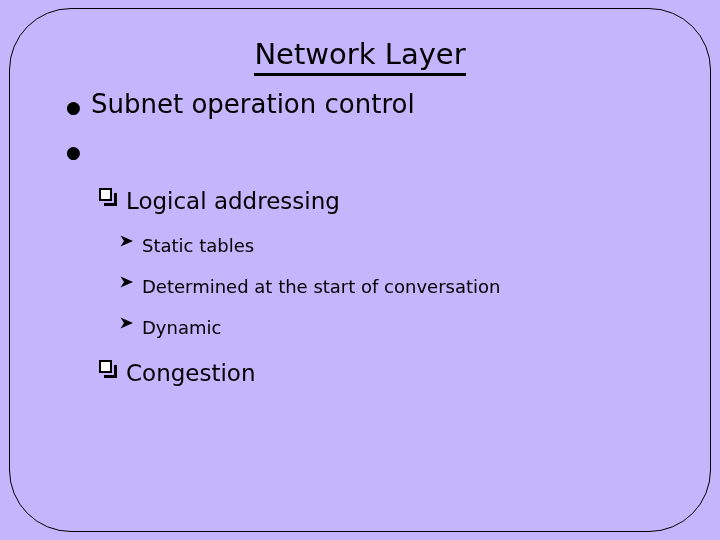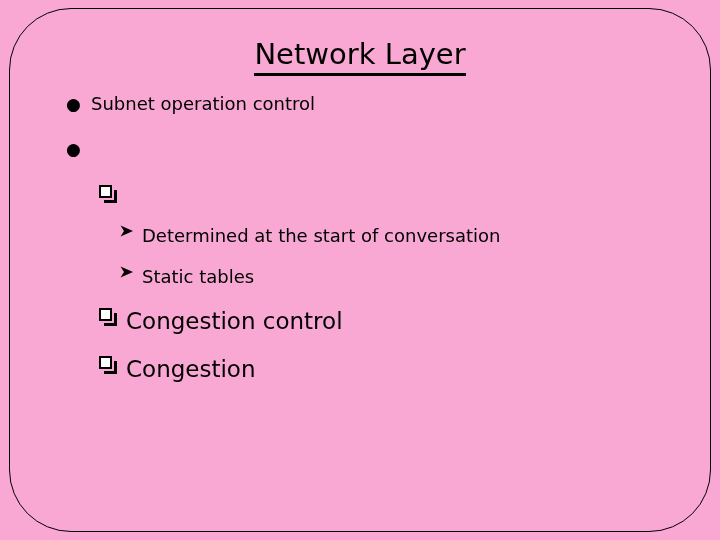--- a/index.html
+++ b/index.html
@@ -13,21 +13,21 @@
     height: 540px;
     overflow: hidden;
     font-family: "DejaVu Sans", "Liberation Sans", sans-serif;
     color: #000000;
   }
 
   .slide {
     position: relative;
     width: 720px;
     height: 540px;
-    background: #f9a8d4;
+    background: #c4b5fd;
     box-sizing: border-box;
   }
 
   
   .slide-frame {
     position: absolute;
     left: 9px;
     top: 8px;
     width: 702px;
     height: 524px;
@@ -74,21 +74,21 @@
     line-height: 32px;
     margin-bottom: 13px;
   }
   .lvl1 .bullet {
     width: 25px;
     flex: 0 0 25px;
     font-size: 17px;
     line-height: 32px;
     color: #000000;
   }
-  .lvl1 .txt { font-size: 18px; text-align: center; }
+  .lvl1 .txt { font-size: 26px; text-align: center; }
 
   
   .lvl2 {
     padding-left: 99px;
     font-size: 23px;
     line-height: 29px;
   }
   .lvl2 .bullet {
     width: 27px;
     flex: 0 0 27px;
@@ -166,48 +166,51 @@
     </div>
 
     <div class="li lvl1 grp-gap-bot">
       <span class="bullet">●</span>
     </div>
 
     <div class="li lvl2 l2-spacing">
       <span class="bullet">
           <i></i>
         </span>
-    </div>
-
+      <span class="txt">Logical addressing</span>
+    </div>
+
+
+    <div class="li lvl3 l3-spacing">
+      <span class="bullet">
+        <svg width="14" height="12" viewBox="0 0 14 12">
+          <path d="M0.5,0.5 L13,6 L0.5,11.5 L4,6 Z" fill="#000000"></path>
+        </svg>
+      </span>
+      <span class="txt">Static tables</span>
+    </div>
 
     <div class="li lvl3 l3-spacing">
       <span class="bullet">
         <svg width="14" height="12" viewBox="0 0 14 12">
           <path d="M0.5,0.5 L13,6 L0.5,11.5 L4,6 Z" fill="#000000"></path>
         </svg>
       </span>
       <span class="txt">Determined at the start of conversation</span>
     </div>
 
-    <div class="li lvl3 l3-spacing">
+    <div class="li lvl3 grp-gap-bot">
       <span class="bullet">
         <svg width="14" height="12" viewBox="0 0 14 12">
           <path d="M0.5,0.5 L13,6 L0.5,11.5 L4,6 Z" fill="#000000"></path>
         </svg>
       </span>
-      <span class="txt">Static tables</span>
-    </div>
-
-
-    <div class="li lvl2 l2-spacing grp-gap-top">
-      <span class="bullet">
-          <i></i>
-        </span>
-      <span class="txt">Congestion control</span>
-    </div>
+      <span class="txt">Dynamic</span>
+    </div>
+
 
 
     <div class="li lvl2 l2-spacing">
       <span class="bullet">
           <i></i>
         </span>
       <span class="txt">Congestion</span>
     </div>
 
   </div>

